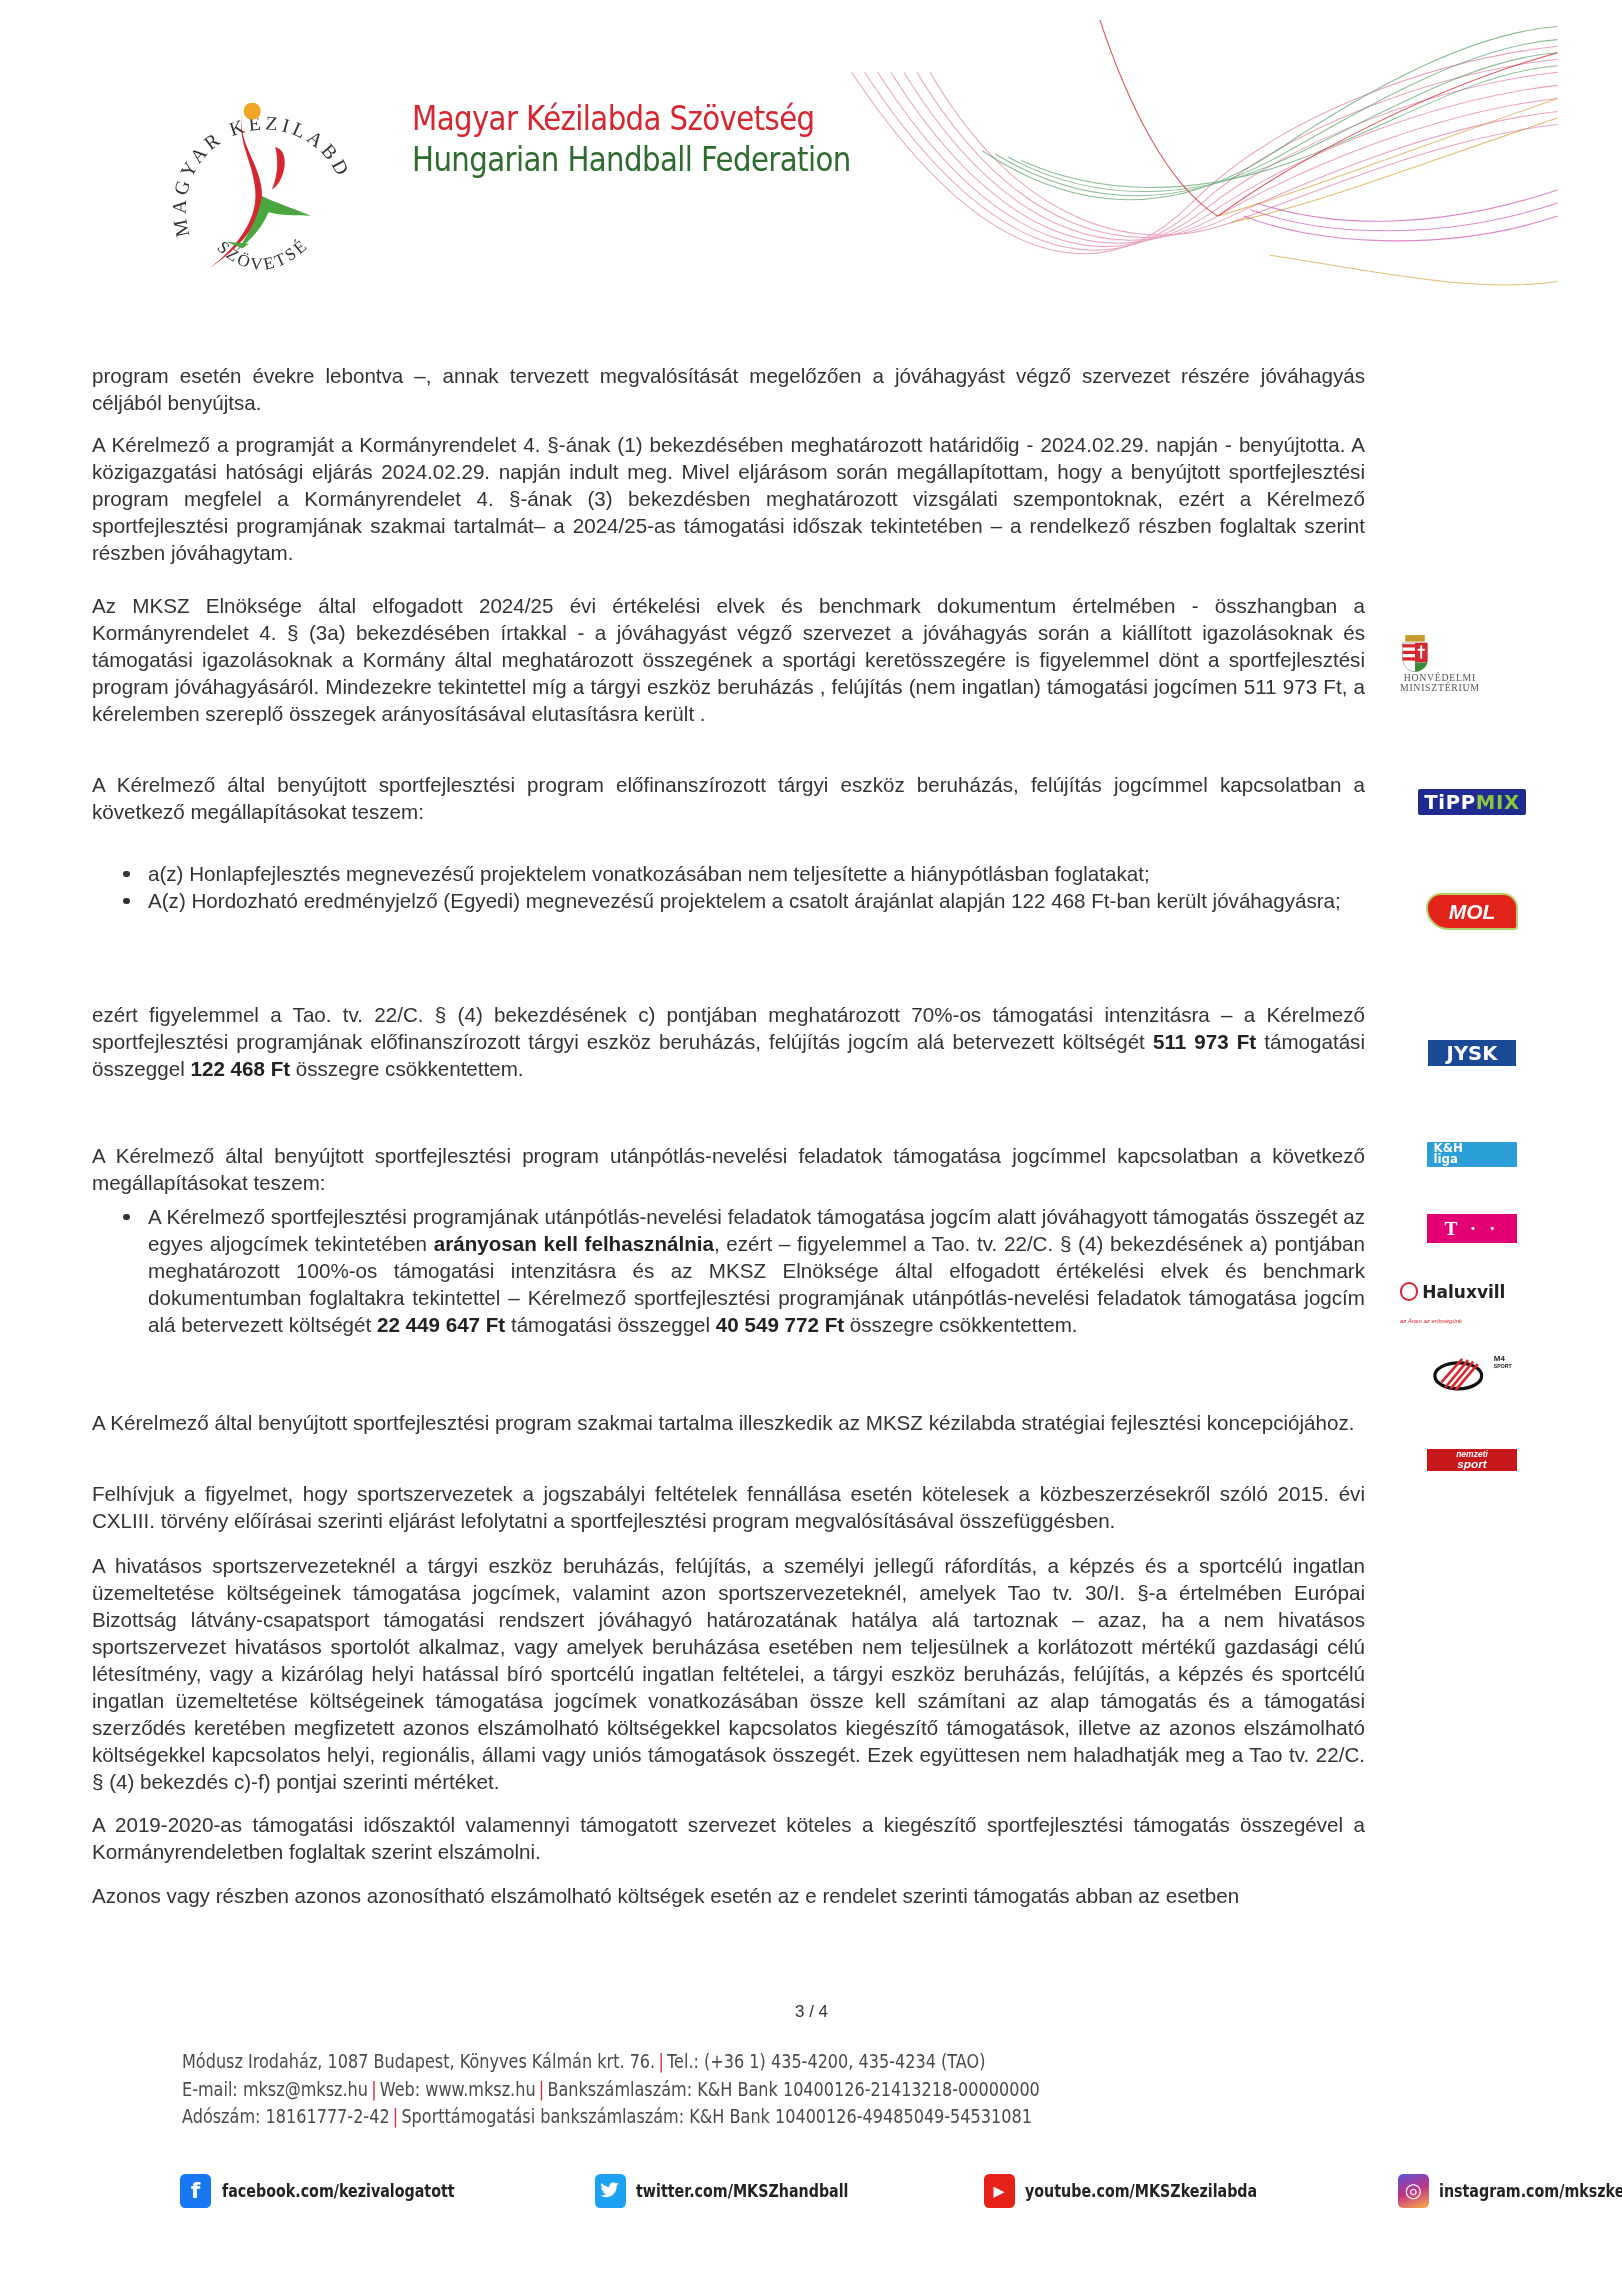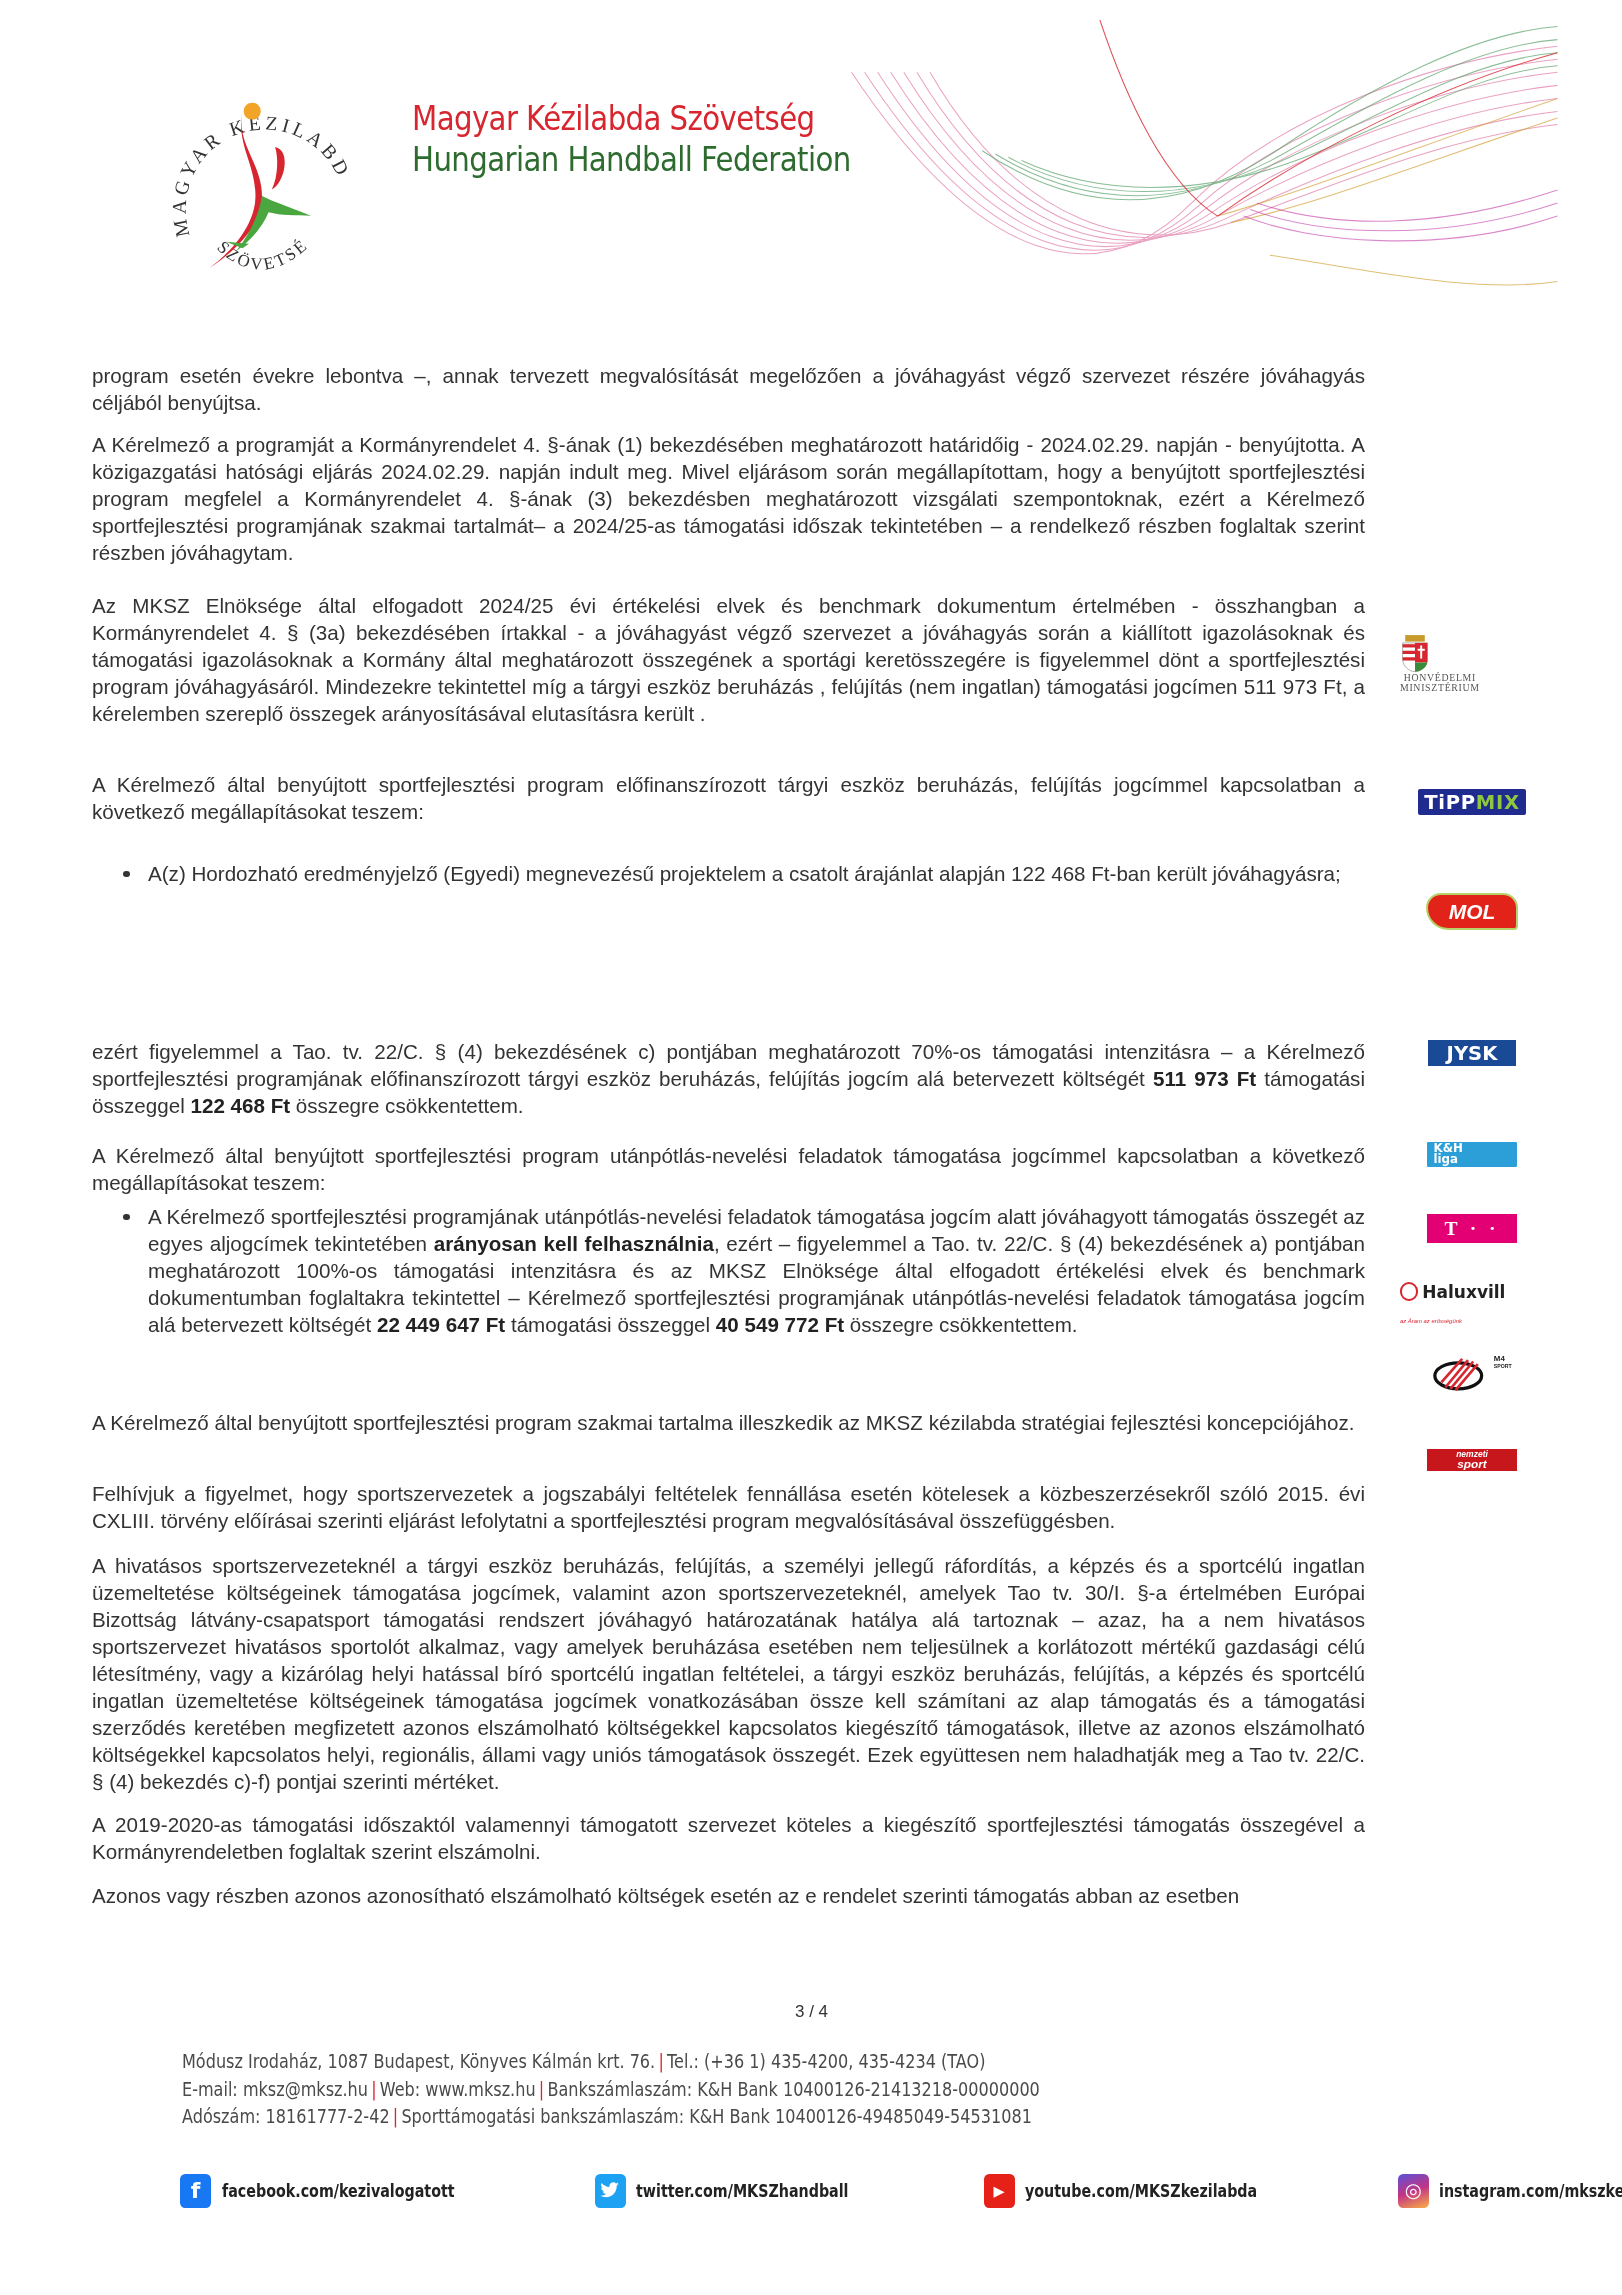--- a/index.html
+++ b/index.html
@@ -104,25 +104,26 @@
 <div class="abs body" style="top:592px;">
   <p>Az MKSZ Elnöksége által elfogadott 2024/25 évi értékelési elvek és benchmark dokumentum értelmében - összhangban a Kormányrendelet 4. § (3a) bekezdésében írtakkal - a jóváhagyást végző szervezet a jóváhagyás során a kiállított igazolásoknak és támogatási igazolásoknak a Kormány által meghatározott összegének a sportági keretösszegére is figyelemmel dönt a sportfejlesztési program jóváhagyásáról. Mindezekre tekintettel míg a tárgyi eszköz beruházás , felújítás (nem ingatlan) támogatási jogcímen 511 973 Ft, a kérelemben szereplő összegek arányosításával elutasításra került .</p>
 </div>
 
 <div class="abs body" style="top:771px;">
   <p>A Kérelmező által benyújtott sportfejlesztési program előfinanszírozott tárgyi eszköz beruházás, felújítás jogcímmel kapcsolatban a következő megállapításokat teszem:</p>
 </div>
 
 <div class="abs body" style="top:860px;">
   <ul class="bullets">
+    <li>a(z) Honlapfejlesztés megnevezésű projektelem vonatkozásában nem teljesítette a hiánypótlásban foglatakat;</li>
     <li>A(z) Hordozható eredményjelző (Egyedi) megnevezésű projektelem a csatolt árajánlat alapján 122 468 Ft-ban került jóváhagyásra;</li>
   </ul>
 </div>
 
-<div class="abs body" style="top:1001px;margin-top:37px;">
+<div class="abs body" style="top:1001px;">
   <p><span>ezért figyelemmel a Tao. tv. 22/C. § (4) bekezdésének c) pontjában meghatározott 70%-os támogatási intenzitásra – a Kérelmező sportfejlesztési programjának előfinanszírozott tárgyi eszköz beruházás, felújítás jogcím alá betervezett költségét </span><b>511 973 Ft</b><span> támogatási összeggel </span><b>122 468 Ft</b><span> összegre csökkentettem.</span></p>
 </div>
 
 <div class="abs body" style="top:1128px;margin-top:14px;">
   <p>A Kérelmező által benyújtott sportfejlesztési program utánpótlás-nevelési feladatok támogatása jogcímmel kapcsolatban a következő megállapításokat teszem:</p>
 </div>
 
 <div class="abs body" style="top:1203px;">
   <ul class="bullets">
     <li><span>A Kérelmező sportfejlesztési programjának utánpótlás-nevelési feladatok támogatása jogcím alatt jóváhagyott támogatás összegét az egyes aljogcímek tekintetében </span><b>arányosan kell felhasználnia</b><span>, ezért – figyelemmel a Tao. tv. 22/C. § (4) bekezdésének a) pontjában meghatározott 100%-os támogatási intenzitásra és az MKSZ Elnöksége által elfogadott értékelési elvek és benchmark dokumentumban foglaltakra tekintettel – Kérelmező sportfejlesztési programjának utánpótlás-nevelési feladatok támogatása jogcím alá betervezett költségét </span><b>22 449 647 Ft</b><span> támogatási összeggel </span><b>40 549 772 Ft</b><span> összegre csökkentettem.</span></li>

